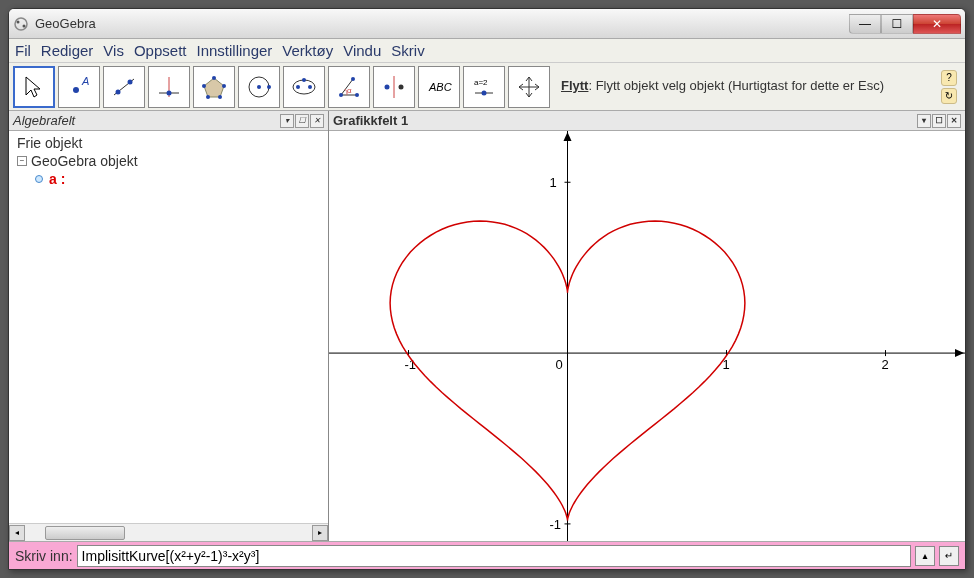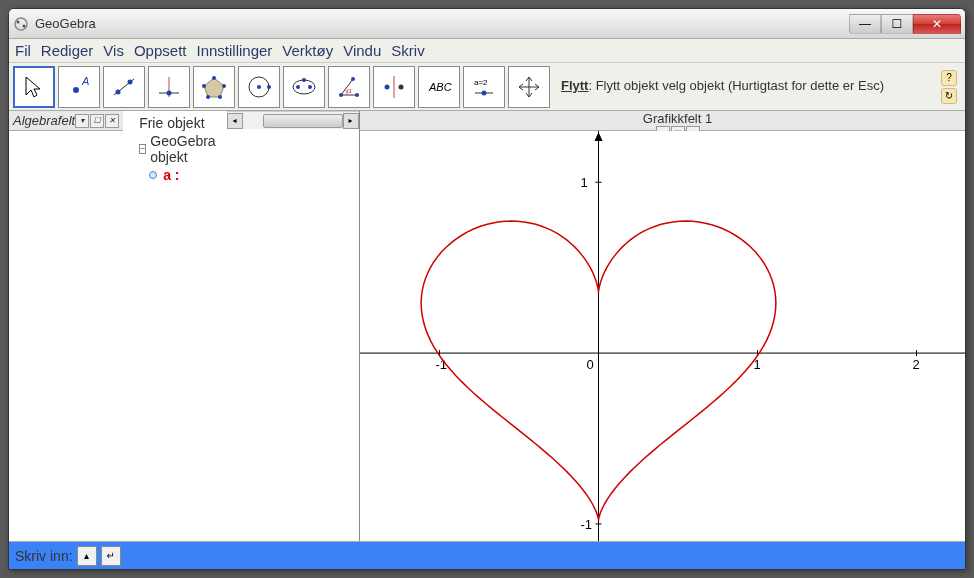--- a/index.html
+++ b/index.html
@@ -19,35 +19,35 @@
 .tool-btn.selected { border: 2px solid #3a6acc; }
 .tool-desc { flex: 1; padding: 0 8px; font-size: 13px; color: #333; line-height: 1.3; display:flex; align-items:center; }
 .tool-desc b { font-weight: bold; text-decoration: underline; }
 .helpicons { display:flex; flex-direction:column; gap:2px; padding-right:4px; }
 .helpicons div { width:16px; height:16px; background:#f8e8b0; border:1px solid #cb8; border-radius:3px; font-size:10px; display:flex; align-items:center; justify-content:center; }
 .main { flex: 1; display: flex; background: #fff; min-height: 0; }
 .panel-header { height: 20px; background: #e8e8e8; border-bottom: 1px solid #aaa; display: flex; align-items: center; padding: 0 4px; font-size: 13px; font-style: italic; color: #333; }
 .panel-header-text { flex: 1; }
 .panel-ctrls { display: flex; gap: 1px; }
 .panel-ctrls span { width: 14px; height: 14px; border: 1px solid #999; background: #f0f0f0; font-size: 8px; display: flex; align-items: center; justify-content: center; }
-.algebra { width: 358px; border-right: 1px solid #888; display: flex; flex-direction: row; }
+.algebra { width: 358px; border-right: 1px solid #888; display: flex; flex-direction: column; }
 .algebra-content { flex: 1; padding: 4px 8px; font-size: 14px; overflow: hidden; }
-.alg-cat { color: #333; margin-bottom: 2px; margin-left: 8px; }
+.alg-cat { color: #333; margin-bottom: 2px; }
 .alg-cat.sub { display:flex; align-items:center; }
 .alg-cat .exp { display:inline-block; width:10px; height:10px; border:1px solid #888; font-size:8px; line-height:8px; text-align:center; margin-right:4px; }
 .alg-formula { color: #d00; font-weight: bold; padding-left: 18px; font-size: 14px; display:flex; align-items:center; }
 .alg-formula .dot { width:8px; height:8px; border-radius:50%; border:1px solid #4a8acc; background:#cde8ff; margin-right:6px; }
 .alg-formula sup { font-size: 9px; }
 .alg-scroll { height: 18px; background: #f0f0f0; border-top: 1px solid #ccc; display:flex; align-items:center; }
 .alg-scroll .thumb { width: 80px; height: 14px; background: linear-gradient(to bottom,#eee,#ccc); border:1px solid #999; margin-left:20px; border-radius:2px; }
 .alg-scroll .arr { width:16px; height:16px; border:1px solid #999; background:#e0e0e0; font-size:8px; display:flex; align-items:center; justify-content:center; }
 .graphics { flex: 1; display: flex; flex-direction: column; }
-.graphics .panel-header { font-weight: normal; font-style:normal;flex-direction:column; }
+.graphics .panel-header { font-weight: bold; font-style:normal; }
 .canvas-area { flex: 1; position: relative; background: #fff; overflow: hidden; }
-.inputbar { height: 28px; background: #3b82f6; display: flex; align-items: center; padding: 2px 6px; gap: 4px; border-top: 1px solid #aaa; }
+.inputbar { height: 28px; background: #f9a8d4; display: flex; align-items: center; padding: 2px 6px; gap: 4px; border-top: 1px solid #aaa; }
 .inputbar-label { font-size: 14px; color: #333; }
 .inputbar-field { flex: 1; border: 1px solid #888; background: #fff; padding: 2px 4px; font-size: 14px; height: 22px; }
 .inputbar-btn { width: 20px; height: 20px; border: 1px solid #888; background: #f0f0f0; font-size: 10px; display:flex; align-items:center; justify-content:center; }
 svg { display: block; }
 </style>
 </head>
 <body>
 
 <div class="window">
   <div class="titlebar">
@@ -226,16 +226,17 @@
             <line x1="235.5" y1="51.25000000000006" x2="241.5" y2="51.25000000000006" stroke="#000"></line>
             <text x="220.5" y="56.25000000000006" font-size="13">1</text>
             <path d="M238.5 389.6 L238.5 389.4 L238.5 389.0 L238.4 388.2 L238.2 387.1 L237.8 385.7 L237.3 384.0 L236.7 382.0 L235.8 379.8 L234.6 377.3 L233.3 374.5 L231.6 371.5 L229.7 368.3 L227.4 364.9 L224.8 361.3 L221.9 357.5 L218.7 353.6 L215.1 349.5 L211.2 345.3 L207.0 340.9 L202.5 336.5 L197.7 332.0 L192.6 327.3 L187.2 322.6 L181.6 317.9 L175.8 313.0 L169.8 308.1 L163.6 303.2 L157.4 298.2 L151.0 293.1 L144.6 288.0 L138.2 282.8 L131.7 277.6 L125.4 272.3 L119.1 266.9 L113.0 261.5 L107.1 256.0 L101.4 250.4 L95.9 244.7 L90.8 239.0 L85.9 233.2 L81.4 227.3 L77.3 221.4 L73.6 215.4 L70.4 209.3 L67.6 203.1 L65.3 197.0 L63.5 190.8 L62.2 184.5 L61.4 178.3 L61.1 172.1 L61.4 166.0 L62.2 159.9 L63.5 153.9 L65.3 148.0 L67.6 142.2 L70.4 136.6 L73.6 131.2 L77.3 126.1 L81.4 121.1 L85.9 116.5 L90.8 112.1 L95.9 108.1 L101.4 104.5 L107.1 101.2 L113.0 98.3 L119.1 95.8 L125.4 93.8 L131.7 92.2 L138.2 91.0 L144.6 90.3 L151.0 90.1 L157.4 90.2 L163.6 90.9 L169.8 91.9 L175.8 93.3 L181.6 95.2 L187.2 97.4 L192.6 99.9 L197.7 102.7 L202.5 105.8 L207.0 109.2 L211.2 112.7 L215.1 116.4 L218.7 120.2 L221.9 124.1 L224.8 127.9 L227.4 131.8 L229.7 135.6 L231.6 139.2 L233.3 142.8 L234.6 146.1 L235.8 149.2 L236.7 152.0 L237.3 154.5 L237.8 156.6 L238.2 158.5 L238.4 159.9 L238.5 160.9 L238.5 161.5 L238.5 161.8 L238.5 161.5 L238.5 160.9 L238.6 159.9 L238.8 158.5 L239.2 156.6 L239.7 154.5 L240.3 152.0 L241.2 149.2 L242.4 146.1 L243.7 142.8 L245.4 139.2 L247.3 135.6 L249.6 131.8 L252.2 127.9 L255.1 124.1 L258.3 120.2 L261.9 116.4 L265.8 112.7 L270.0 109.2 L274.5 105.8 L279.3 102.7 L284.4 99.9 L289.8 97.4 L295.4 95.2 L301.2 93.3 L307.2 91.9 L313.4 90.9 L319.6 90.2 L326.0 90.1 L332.4 90.3 L338.8 91.0 L345.3 92.2 L351.6 93.8 L357.9 95.8 L364.0 98.3 L369.9 101.2 L375.6 104.5 L381.1 108.1 L386.2 112.1 L391.1 116.5 L395.6 121.1 L399.7 126.1 L403.4 131.2 L406.6 136.6 L409.4 142.2 L411.7 148.0 L413.5 153.9 L414.8 159.9 L415.6 166.0 L415.9 172.1 L415.6 178.3 L414.8 184.5 L413.5 190.8 L411.7 197.0 L409.4 203.1 L406.6 209.3 L403.4 215.4 L399.7 221.4 L395.6 227.3 L391.1 233.2 L386.2 239.0 L381.1 244.7 L375.6 250.4 L369.9 256.0 L364.0 261.5 L357.9 266.9 L351.6 272.3 L345.3 277.6 L338.8 282.8 L332.4 288.0 L326.0 293.1 L319.6 298.2 L313.4 303.2 L307.2 308.1 L301.2 313.0 L295.4 317.9 L289.8 322.6 L284.4 327.3 L279.3 332.0 L274.5 336.5 L270.0 340.9 L265.8 345.3 L261.9 349.5 L258.3 353.6 L255.1 357.5 L252.2 361.3 L249.6 364.9 L247.3 368.3 L245.4 371.5 L243.7 374.5 L242.4 377.3 L241.2 379.8 L240.3 382.0 L239.7 384.0 L239.2 385.7 L238.8 387.1 L238.6 388.2 L238.5 389.0 L238.5 389.4 L238.5 389.6" fill="none" stroke="#d00000" stroke-width="1.5"></path>
           </svg>
       </div>
     </div>
   </div>
 
   <div class="inputbar">
     <span class="inputbar-label">Skriv inn:</span>
+    <input class="inputbar-field" value="ImplisittKurve[(x²+y²-1)³-x²y³]" style="">
     <div class="inputbar-btn">▴</div>
     <div class="inputbar-btn">↵</div>
   </div>
 </div>
 
 </body></html>

